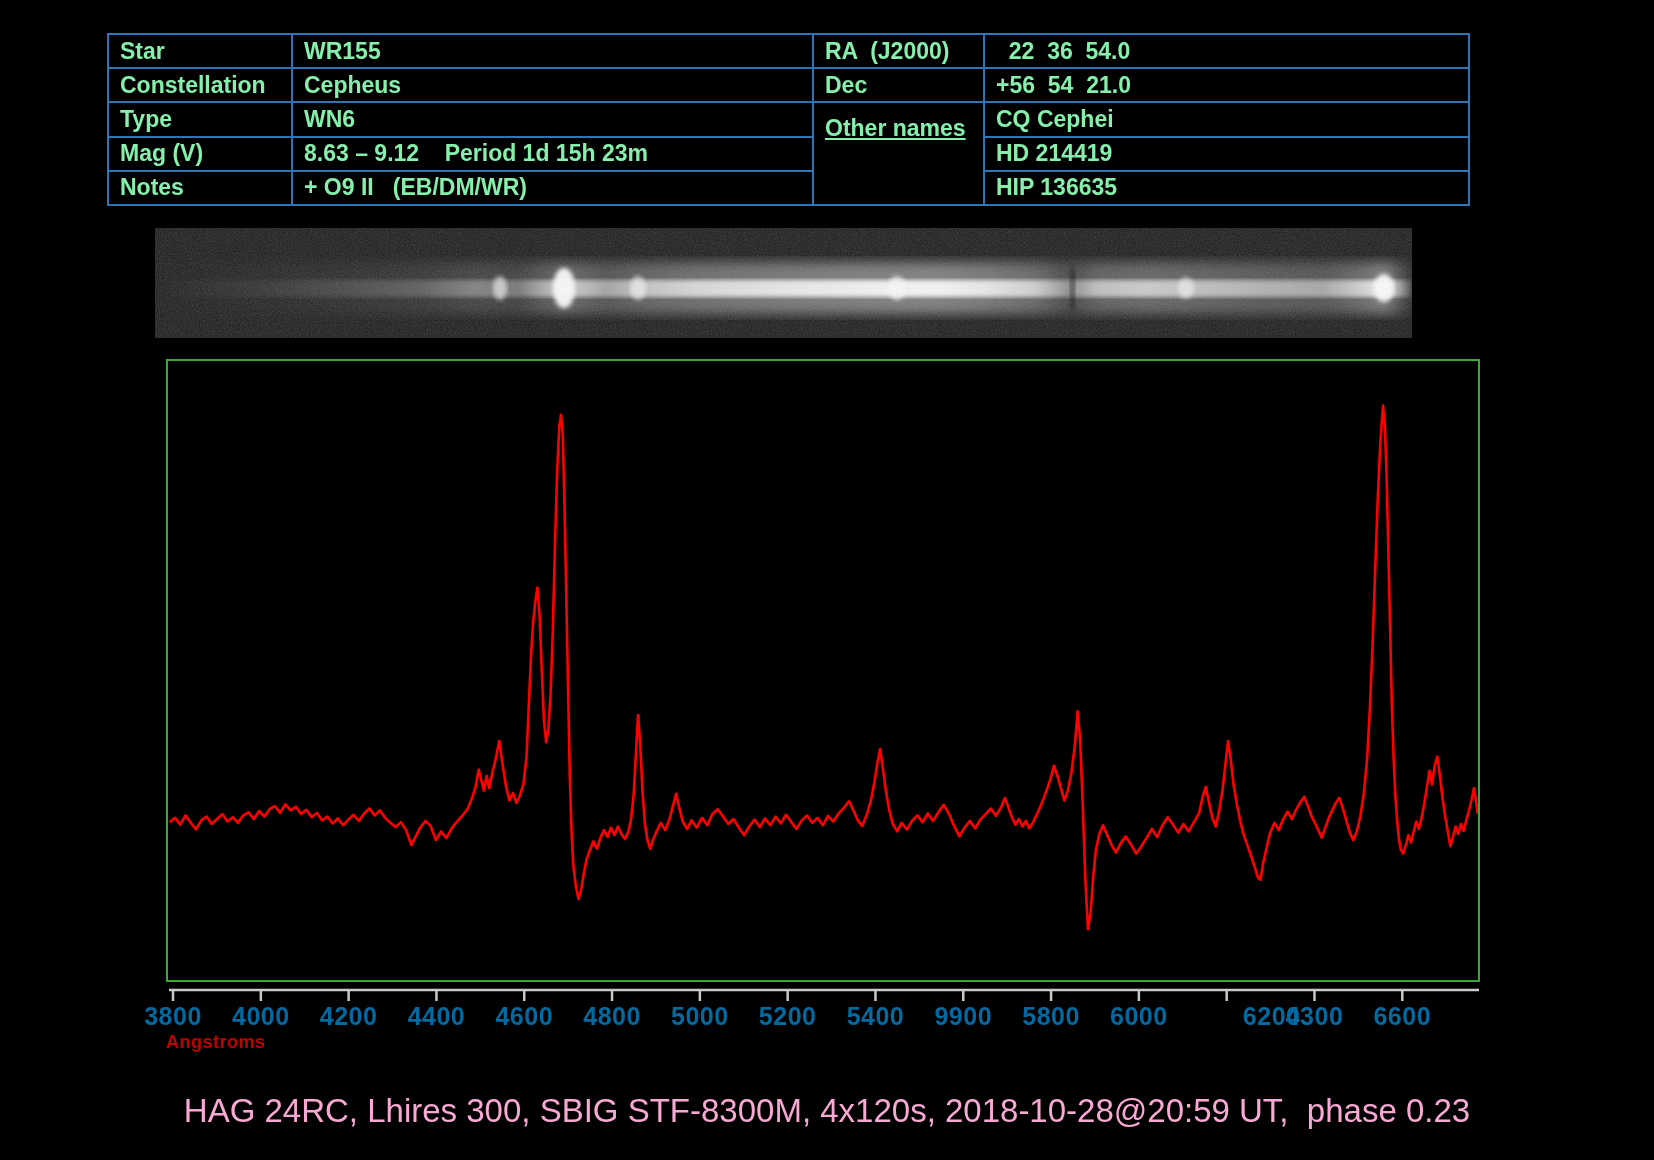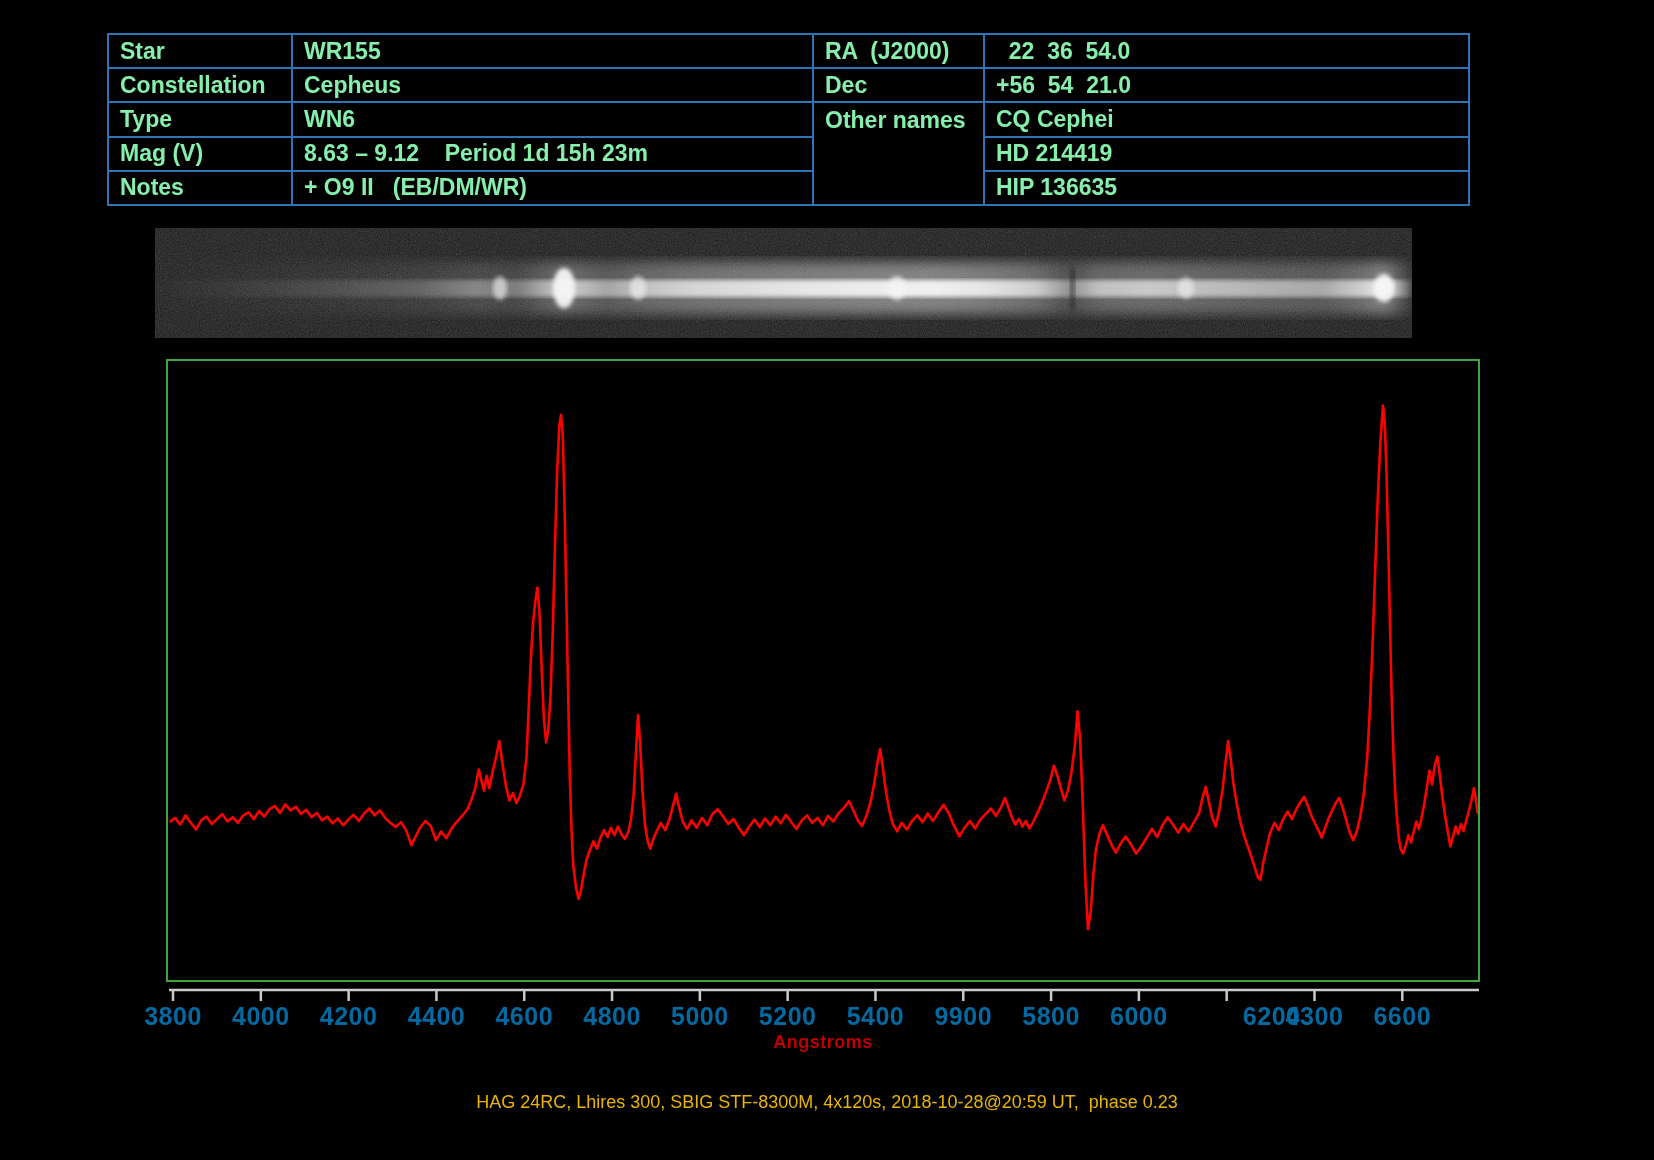--- a/index.html
+++ b/index.html
@@ -4,44 +4,44 @@
 <style>
   html,body{margin:0;padding:0;background:#000;}
   body{font-family:"Liberation Sans",sans-serif;}
   #screen{position:relative;width:1654px;height:1160px;background:#000;overflow:hidden;}
 
   
   #info-table{position:absolute;left:107px;top:33px;width:1361px;height:173px;
     border-collapse:collapse;table-layout:fixed;}
   #info-table td{border:2.5px solid #2E75B6;color:#86efac;font-weight:bold;font-size:23px;
     padding:0 0 0 11px;vertical-align:middle;white-space:pre;overflow:hidden;}
-  #info-table td.rspan{vertical-align:top;padding-top:4px;}
+  #info-table td.rspan{vertical-align:top;padding-top:12px;text-decoration:underline;}
 
   
   #strip{position:absolute;left:155px;top:228px;width:1257px;height:110px;background:#161616;}
   #strip svg{display:block;}
 
   
   #plot-box{position:absolute;left:166px;top:359px;width:1314px;height:623px;
     border:2px solid #3FA63F;background:#000;box-sizing:border-box;}
   #plot-box svg{display:block;}
 
   
   #axis{position:absolute;left:166px;top:984px;width:1314px;height:22px;}
   #axis line{stroke:#c9c9c9;stroke-width:2.5;}
   #axis-labels{position:absolute;left:166px;top:1002px;width:1314px;height:26px;}
   .tick-label{position:absolute;transform:translateX(-50%);color:#0369a1;font-size:25px;
     font-weight:bold;top:0;letter-spacing:0.5px;}
 
-  #xlabel{position:absolute;left:166px;top:1032px;width:1314px;text-align:center;
+  #xlabel{position:absolute;left:166px;top:1032px;width:1314px;text-align:left;
     color:#C00000;font-size:18px;font-weight:bold;letter-spacing:0.5px;}
 
   
   #caption{position:absolute;left:0;top:1092px;width:1654px;text-align:center;
-    color:#eab308;font-size:18px;white-space:pre;}
+    color:#f9a8d4;font-size:33px;white-space:pre;}
 </style>
 </head>
 <body>
 
 <div id="screen">
 
   <table id="info-table">
     <colgroup>
         <col style="width:184px">
         <col style="width:521px">

